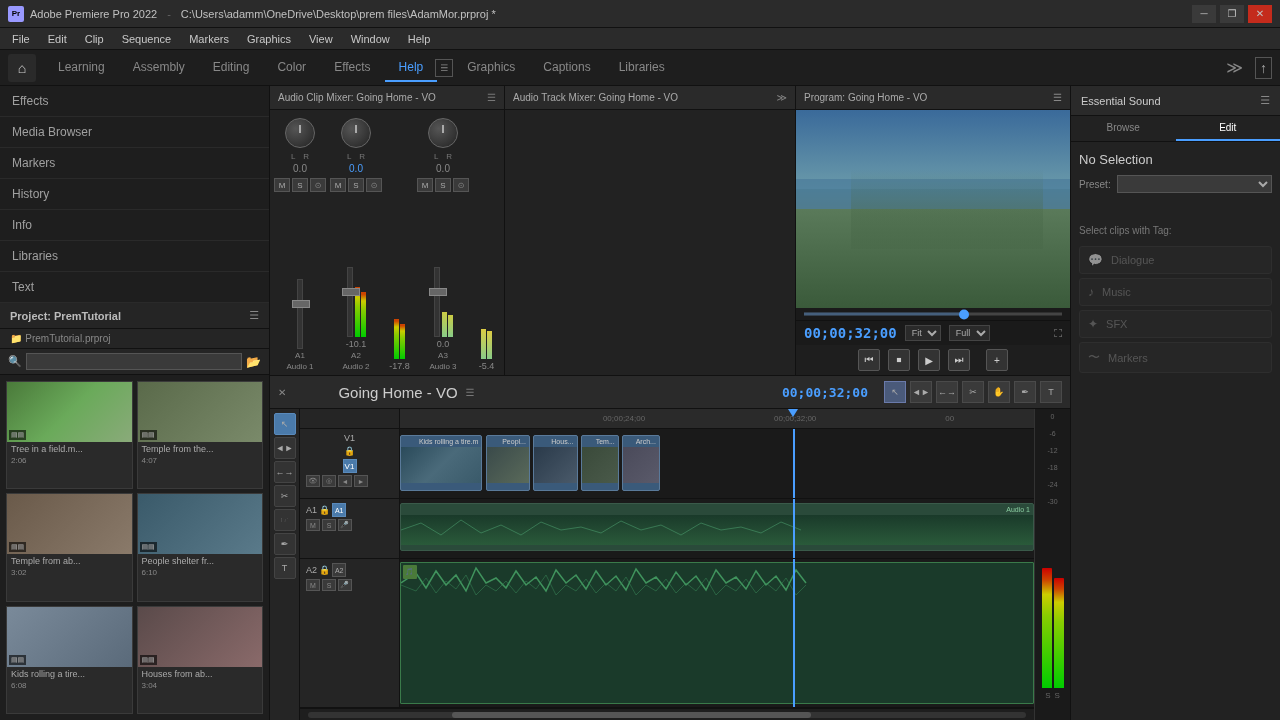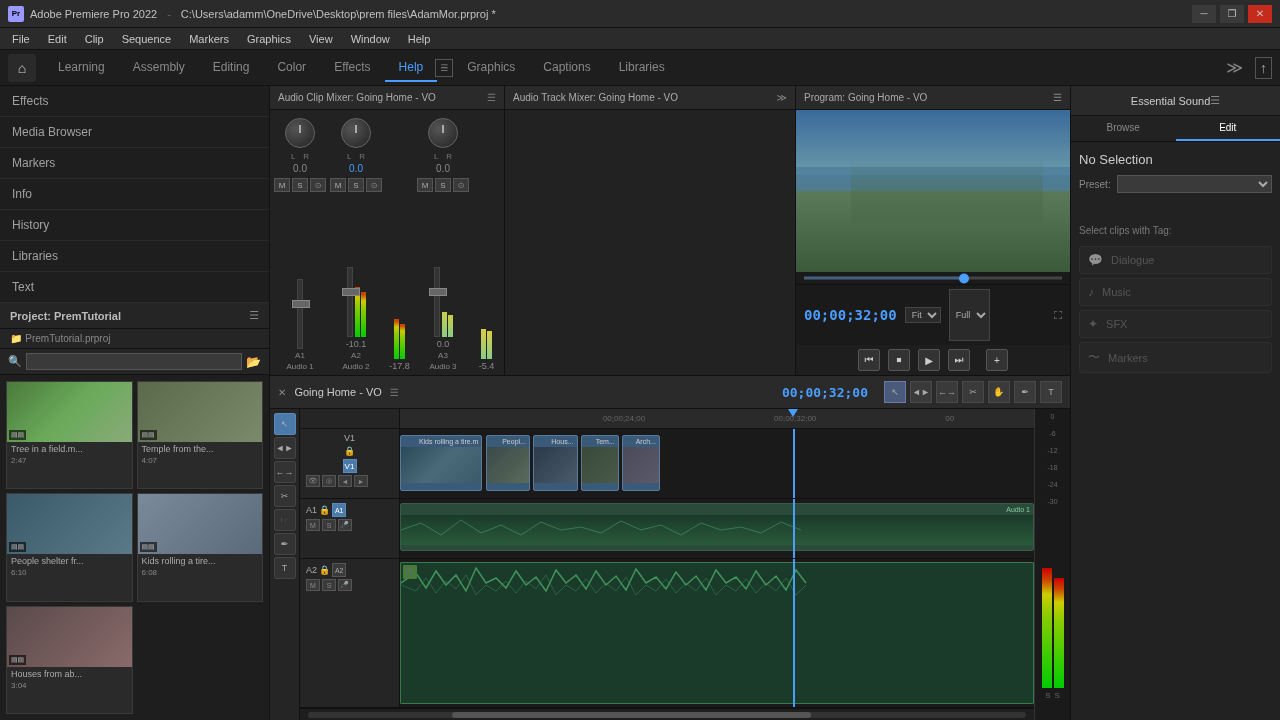--- a/index.html
+++ b/index.html
@@ -474,21 +474,21 @@
       background: #2a2a2a;
       padding: 5px 8px;
       display: flex;
       align-items: center;
       gap: 8px;
       border-bottom: 1px solid #111;
       font-size: 10px;
       color: #aaa;
     }
     #timeline-close { cursor: pointer; color: #888; }
-    #timeline-name { font-size: 11px; color: #ccc; }
+    #timeline-name { font-size: 15px; color: #ccc; margin-left: 44px; }
     #timeline-timecode {
       color: #4a9eff;
       font-size: 13px;
       font-weight: bold;
       font-family: monospace;
       margin-right: 8px;
     }
     #timeline-tools {
       display: flex;
       gap: 4px;
@@ -566,21 +566,21 @@
       border-left: 1px solid #111;
       display: flex;
       flex-direction: column;
     }
     #essential-sound-header {
       padding: 8px 10px;
       background: #2a2a2a;
       border-bottom: 1px solid #111;
       display: flex;
       align-items: center;
-      justify-content: center;
+      justify-content: space-between;
       font-size: 11px;
       color: #ccc;
     }
     .es-tabs {
       display: flex;
       border-bottom: 1px solid #111;
     }
     .es-tab {
       flex: 1;
       padding: 6px;
@@ -721,22 +721,22 @@
     <span id="export-icon" style="font-size:14px;color:#aaa;cursor:pointer;border:1px solid #555;padding:2px 4px;">↑</span>
   </div>
 </div>
 
 <div id="main-layout">
 
   <div id="left-panel">
     <div class="left-nav-item">Effects</div>
     <div class="left-nav-item">Media Browser</div>
     <div class="left-nav-item">Markers</div>
+    <div class="left-nav-item">History</div>
     <div class="left-nav-item">Info</div>
-    <div class="left-nav-item">History</div>
     <div class="left-nav-item">Libraries</div>
     <div class="left-nav-item">Text</div>
     <div id="project-header">
       <span id="project-title">Project: PremTutorial</span>
       <span style="cursor:pointer;color:#888;">☰</span>
     </div>
     <div style="padding:4px 10px;font-size:10px;color:#888;background:#252525;border-bottom:1px solid #111;">
       <span style="color:#777;">📁</span>
       <span>PremTutorial.prproj</span>
     </div>
@@ -746,30 +746,39 @@
       <span style="cursor:pointer;color:#888;font-size:12px;">📂</span>
     </div>
     <div id="media-grid">
       <div class="media-thumb">
         <div class="media-thumb-img thumb-color-1">
           <div class="thumb-icon-strip">
               <span class="thumb-icon">▤▤</span>
             </div>
         </div>
         <div class="media-thumb-label">Tree in a field.m...</div>
-        <div class="media-thumb-duration">2:47</div>
+        <div class="media-thumb-duration">2:06</div>
       </div>
       <div class="media-thumb">
         <div class="media-thumb-img thumb-color-2">
           <div class="thumb-icon-strip">
               <span class="thumb-icon">▤▤</span>
             </div>
         </div>
         <div class="media-thumb-label">Temple from the...</div>
         <div class="media-thumb-duration">4:07</div>
+      </div>
+      <div class="media-thumb">
+        <div class="media-thumb-img thumb-color-3">
+          <div class="thumb-icon-strip">
+              <span class="thumb-icon">▤▤</span>
+            </div>
+        </div>
+        <div class="media-thumb-label">Temple from ab...</div>
+        <div class="media-thumb-duration">3:02</div>
       </div>
       <div class="media-thumb">
         <div class="media-thumb-img thumb-color-4">
           <div class="thumb-icon-strip">
               <span class="thumb-icon">▤▤</span>
             </div>
         </div>
         <div class="media-thumb-label">People shelter fr...</div>
         <div class="media-thumb-duration">6:10</div>
       </div>
@@ -948,21 +957,21 @@
           <div class="scrubber-track">
             <div class="scrubber-progress"></div>
             <div class="scrubber-head"></div>
           </div>
         </div>
         <div class="monitor-timecode">
           <span class="timecode-display">00;00;32;00</span>
           <select style="background:#2a2a2a;border:1px solid #444;color:#aaa;font-size:9px;padding:1px 2px;cursor:pointer;">
             <option>Fit</option>
           </select>
-          <select style="background:#2a2a2a;border:1px solid #444;color:#aaa;font-size:9px;padding:19px 2px;cursor:pointer;">
+          <select style="background:#2a2a2a;border:1px solid #444;color:#aaa;font-size:9px;padding:1px 2px;cursor:pointer;">
             <option>Full</option>
           </select>
           <span style="cursor:pointer;color:#888;margin-left:auto;">⛶</span>
         </div>
         <div class="monitor-controls">
           <button class="monitor-btn">⏮</button>
           <button class="monitor-btn">⏹</button>
           <button class="monitor-btn">▶</button>
           <button class="monitor-btn">⏭</button>
           <button class="monitor-btn" style="margin-left:8px;">+</button>

